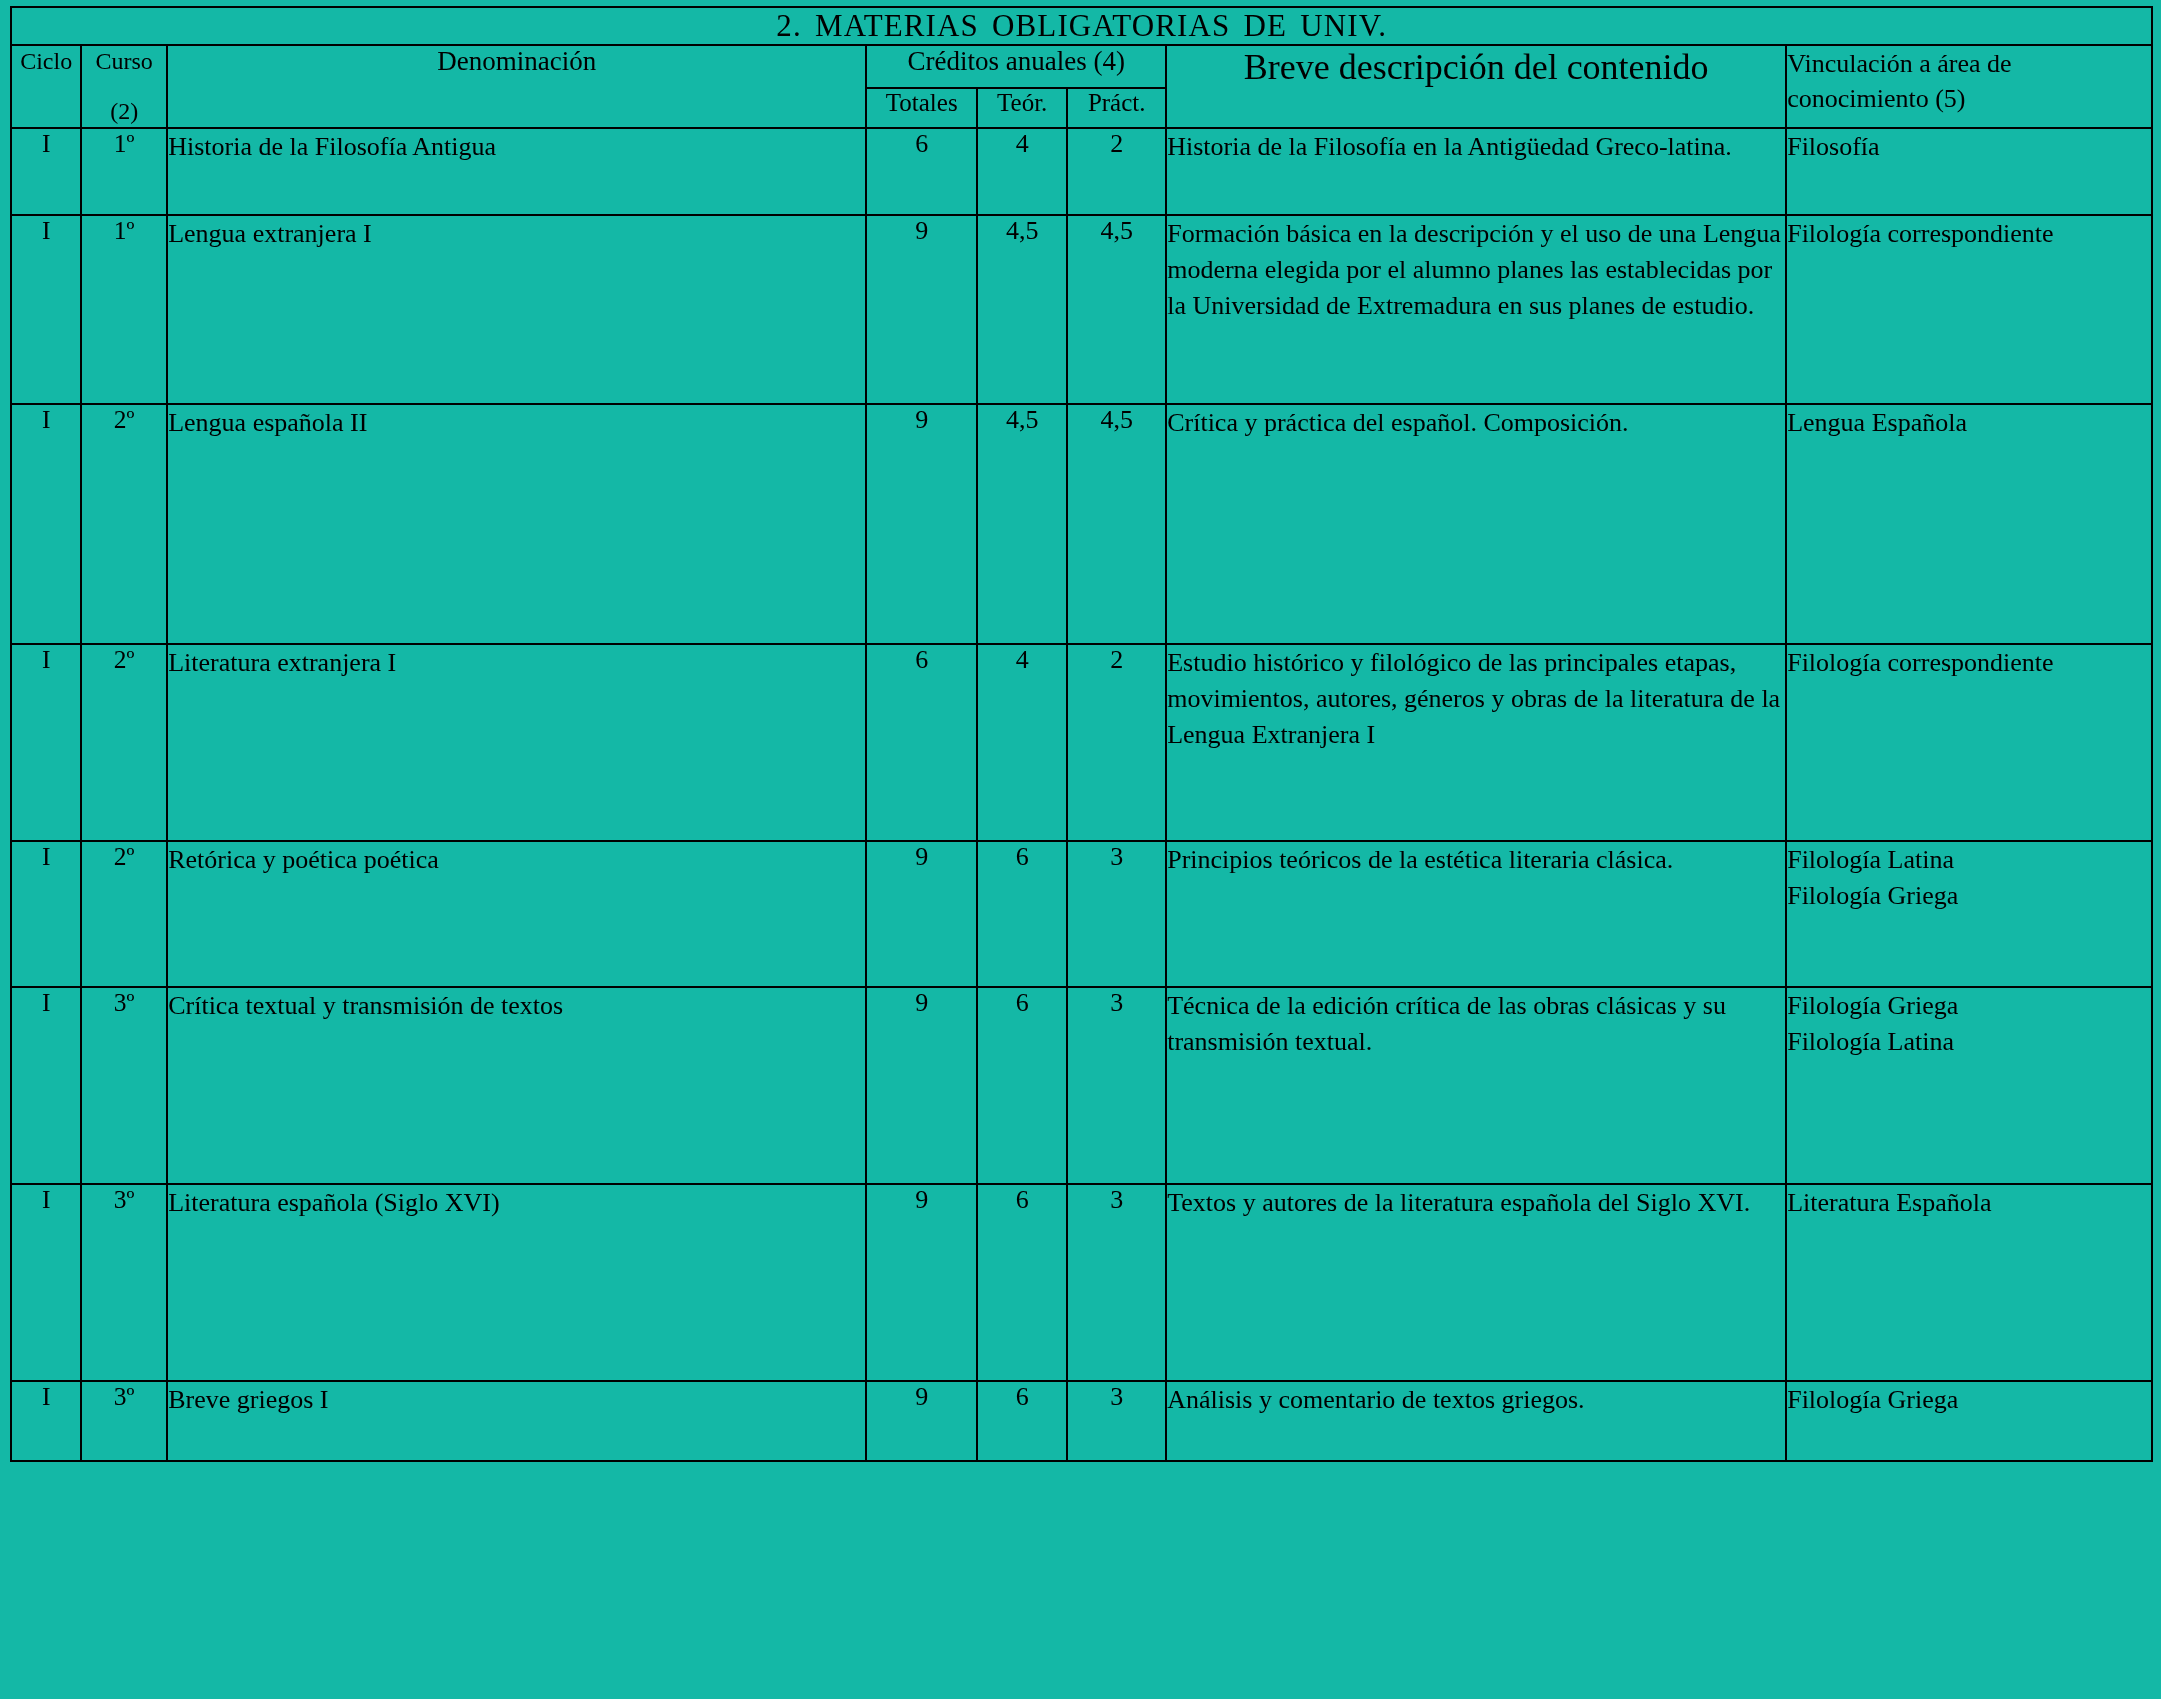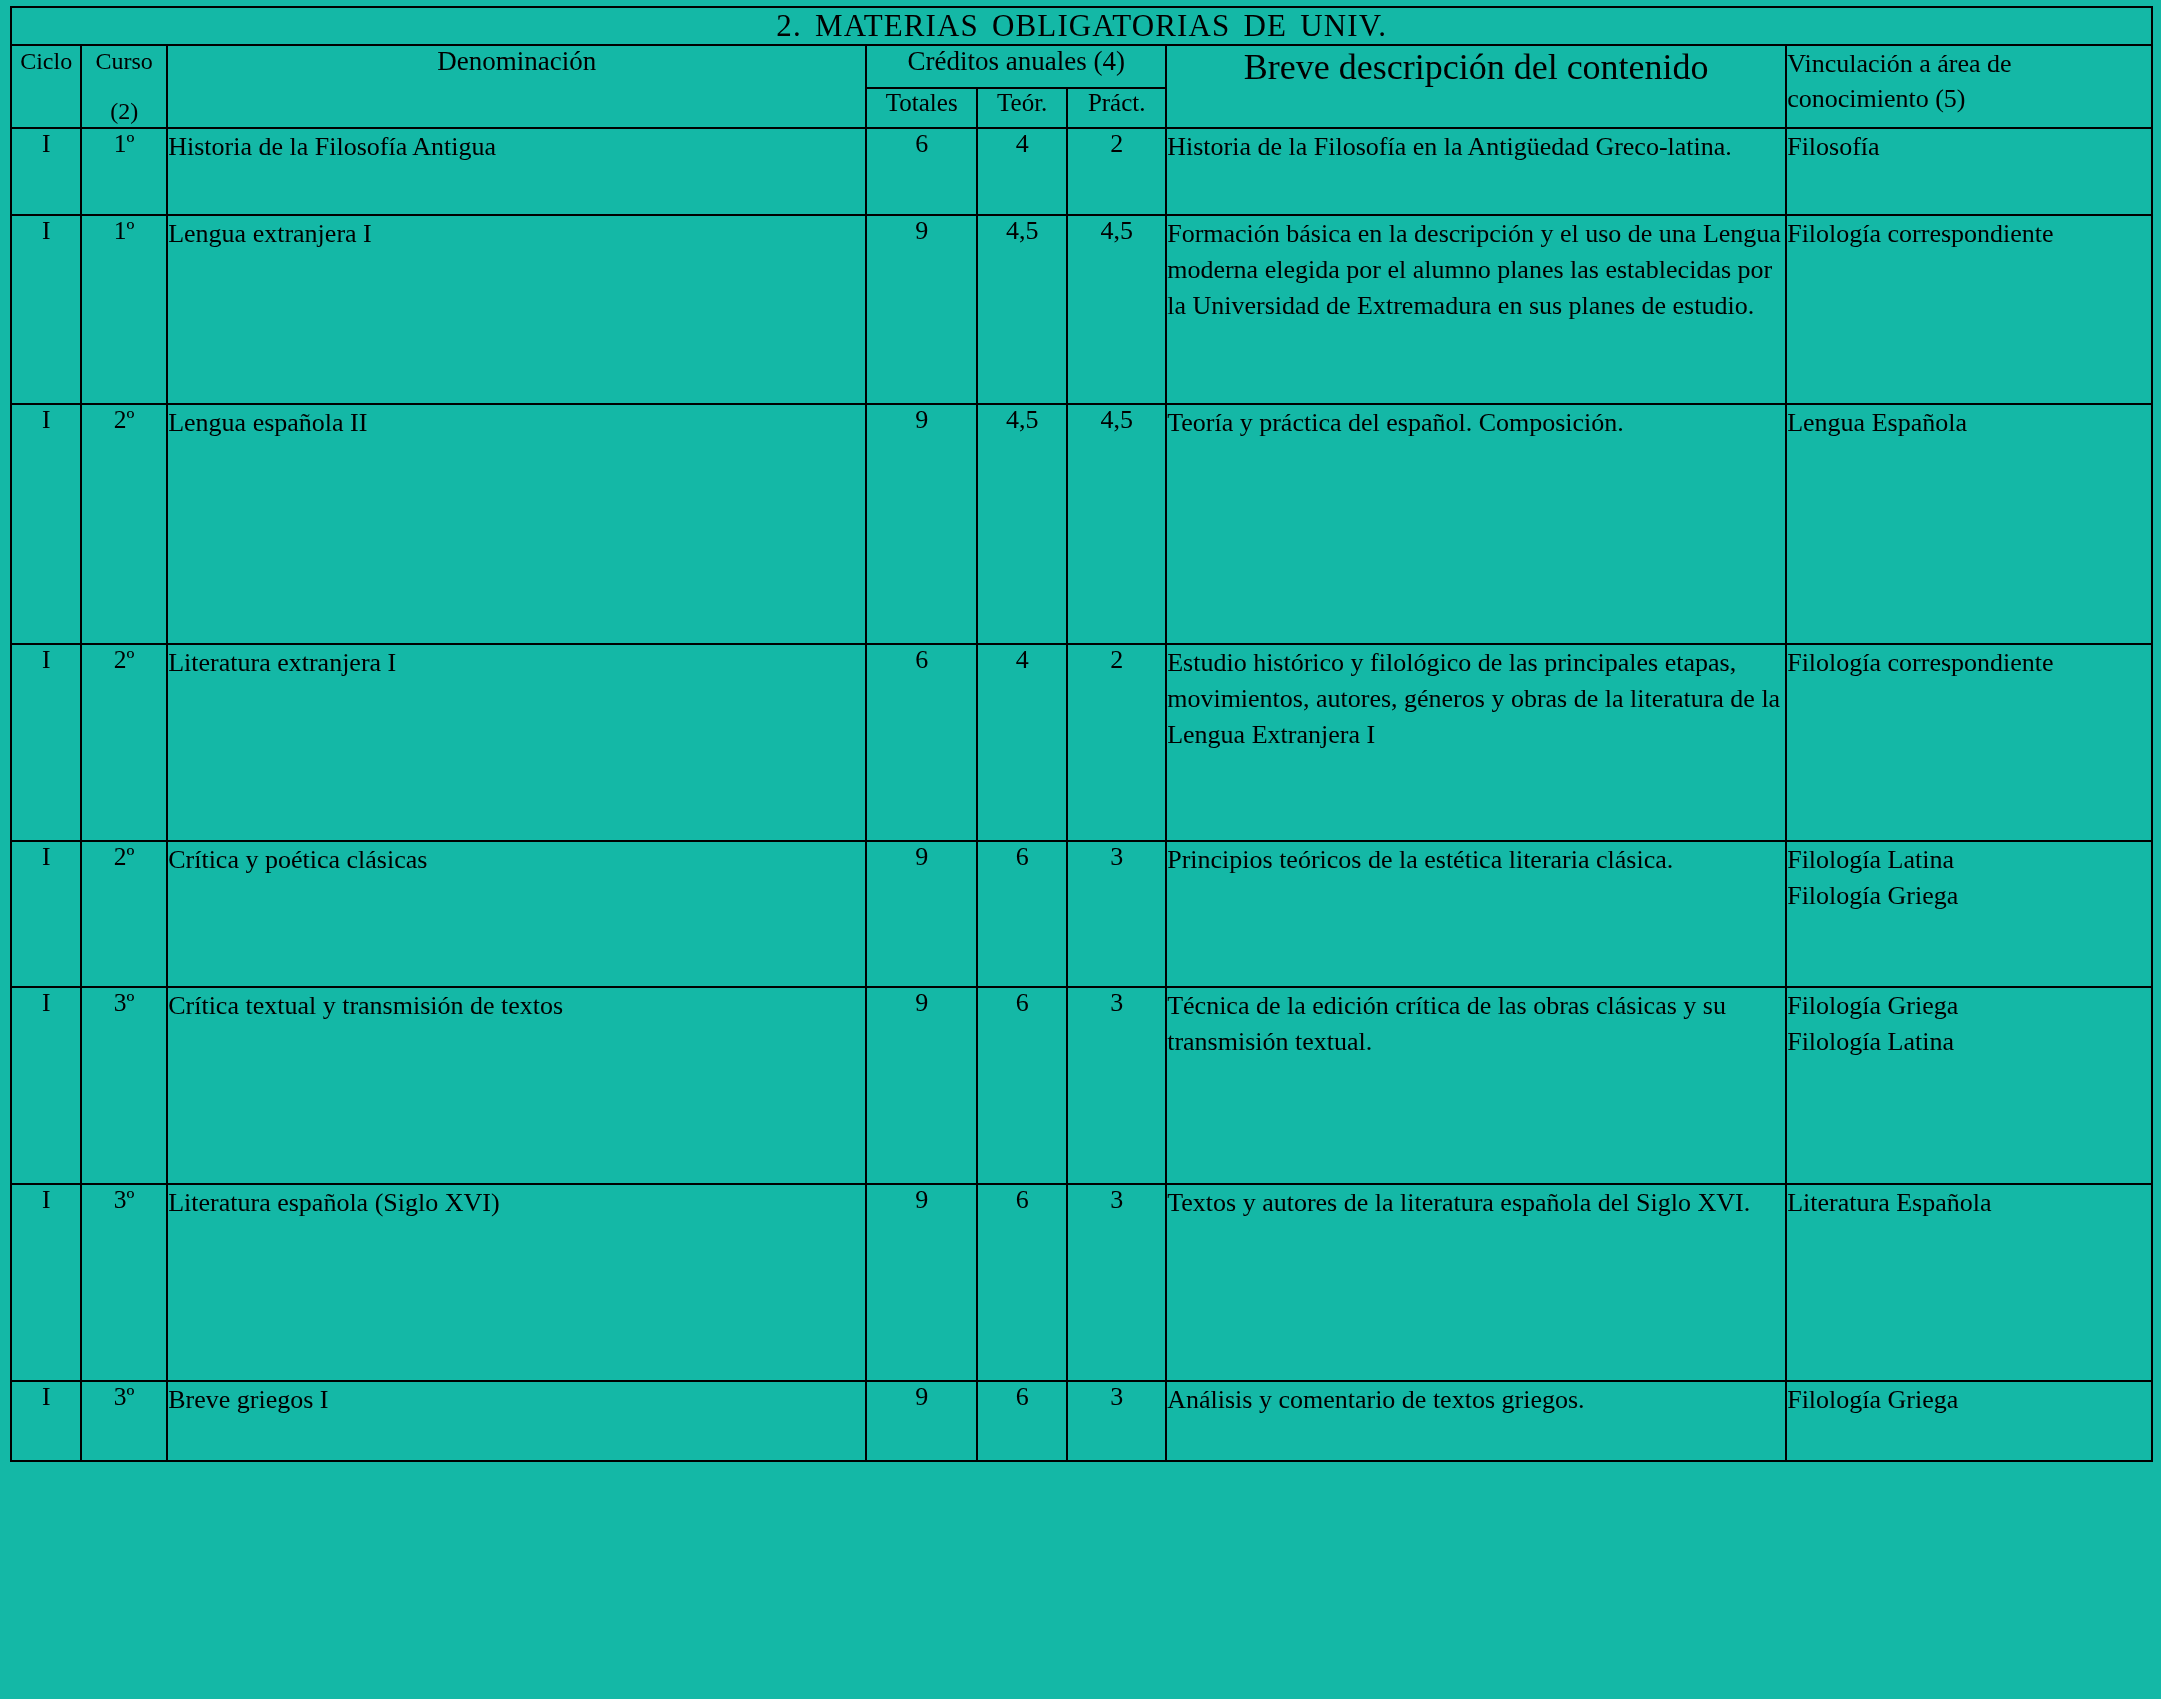--- a/index.html
+++ b/index.html
@@ -168,39 +168,39 @@
         <td class="c-vinc nowrap-lines">Filología correspondiente</td>
       </tr>
 
       <tr style="height:240px">
         <td class="c-ciclo">I</td>
         <td class="c-curso">2º</td>
         <td class="c-denom">Lengua española II</td>
         <td class="c-num">9</td>
         <td class="c-num">4,5</td>
         <td class="c-num">4,5</td>
-        <td class="c-desc">Teoría y práctica del español. Composición.</td>
+        <td class="c-desc">Crítica y práctica del español. Composición.</td>
         <td class="c-vinc nowrap-lines">Lengua Española</td>
       </tr>
 
       <tr style="height:197px">
         <td class="c-ciclo">I</td>
         <td class="c-curso">2º</td>
         <td class="c-denom">Literatura extranjera I</td>
         <td class="c-num">6</td>
         <td class="c-num">4</td>
         <td class="c-num">2</td>
         <td class="c-desc">Estudio histórico y filológico de las principales etapas, movimientos, autores, géneros y obras de la literatura de la Lengua Extranjera I</td>
         <td class="c-vinc nowrap-lines">Filología correspondiente</td>
       </tr>
 
       <tr style="height:146px">
         <td class="c-ciclo">I</td>
         <td class="c-curso">2º</td>
-        <td class="c-denom">Crítica y poética clásicas</td>
+        <td class="c-denom">Retórica y poética poética</td>
         <td class="c-num">9</td>
         <td class="c-num">6</td>
         <td class="c-num">3</td>
         <td class="c-desc">Principios teóricos de la estética literaria clásica.</td>
         <td class="c-vinc nowrap-lines">Filología Latina
 Filología Griega</td>
       </tr>
 
       <tr style="height:197px">
         <td class="c-ciclo">I</td>

